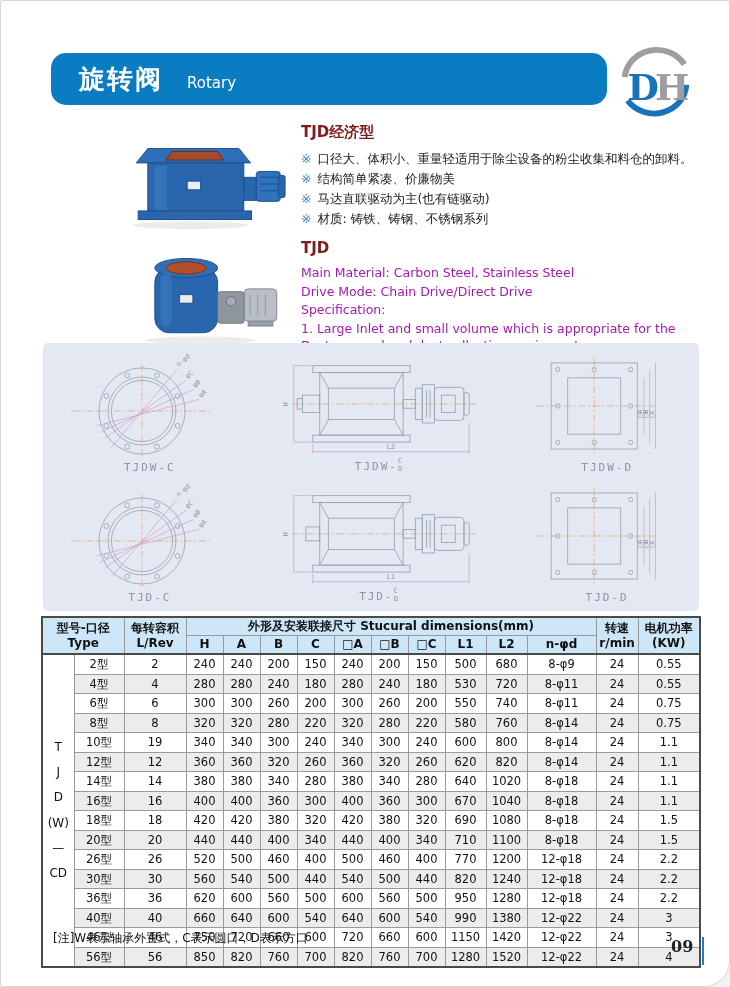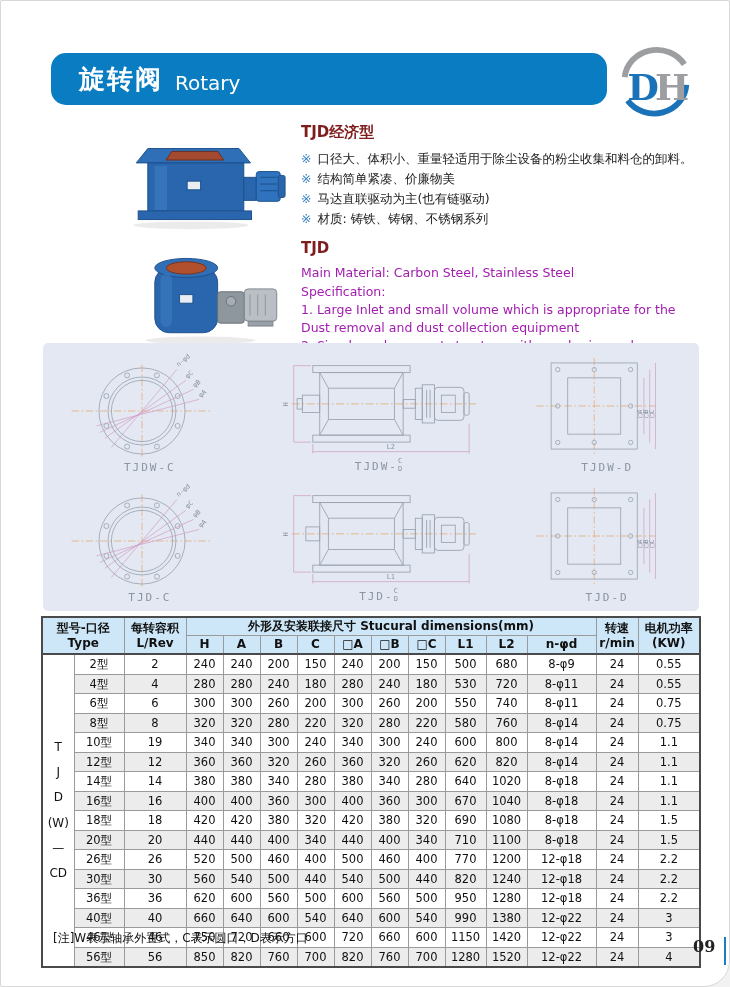--- a/index.html
+++ b/index.html
@@ -3,21 +3,21 @@
 <meta charset="utf-8">
 <style>
   html,body{margin:0;padding:0;background:#f2f2f2;font-family:"DejaVu Sans","Liberation Sans",sans-serif;}
   .page{position:relative;width:730px;height:987px;background:#ffffff;margin:0 auto;
         border:1px solid #d8d8d8;border-radius:2px 2px 26px 2px;box-sizing:border-box;overflow:hidden;}
 
   
   .banner{position:absolute;left:50px;top:52px;width:556px;height:52px;background:#0a7cc1;
           border-radius:15px;display:flex;align-items:center;padding-left:28px;box-sizing:border-box;text-align:center;}
   .banner .cn{color:#fff;font-size:26px;font-weight:bold;letter-spacing:2px;}
-  .banner .en{color:#fff;font-size:20px;margin-left:12px;margin-top:8px;}
+  .banner .en{color:#fff;font-size:15px;margin-left:24px;margin-top:8px;}
   .logo{position:absolute;left:610px;top:42px;width:88px;height:78px;}
 
   
   .photos{position:absolute;left:90px;top:136px;width:200px;display:flex;flex-direction:column;gap:14px;}
   .intro{position:absolute;left:300px;top:122px;width:406px;}
   .sec-title{color:#7f1d1d;font-size:15px;font-weight:bold;margin:0 0 7px 0;}
   .bullets{list-style:none;margin:0 0 10px 0;padding:0;font-size:12.5px;color:#212121;line-height:1.6;}
   .bullets li{display:flex;gap:6px;}
   .bullets .mark{color:#3c86c6;flex:none;}
   .spec-lines{font-size:12.5px;color:#a21caf;line-height:1.4;}
@@ -40,21 +40,21 @@
   .tbl-wrap{position:absolute;left:40px;top:615px;width:658px;}
   table{border-collapse:collapse;table-layout:fixed;width:658px;font-size:11.5px;color:#111;}
   table,thead{border:2px solid #4a4a4a;}
   th,td{border:1px solid #9a9a9a;text-align:center;padding:1px 1px;line-height:1.25;overflow:hidden;}
   thead th{background:#cde7f8;font-weight:bold;font-size:12px;}
   thead{border-bottom:2px solid #4a4a4a;}
   tbody td{height:16.5px;}
   tbody tr:nth-child(even) td{background:#ececec;}
   td.series-cell{background:#fff !important;font-size:12px;vertical-align:middle;line-height:2.1;}
   .footnote{position:absolute;left:52px;top:929px;font-size:12px;color:#111;}
-  .pagenum{position:absolute;left:692px;top:936px;display:flex;align-items:flex-start;}
+  .pagenum{position:absolute;left:670px;top:936px;display:flex;align-items:flex-start;}
   .pagenum .num{font-family:"DejaVu Serif","Liberation Serif",serif;font-weight:bold;font-size:16px;color:#222;}
   .pagenum .bar{width:2px;height:28px;background:#1b7ec2;margin-left:9px;}
 </style>
 </head>
 <body>
 
 <div class="page">
 
   <div class="banner">
     <span class="cn">旋转阀</span>
@@ -119,20 +119,21 @@
           <span>马达直联驱动为主(也有链驱动)</span>
         </li>
       <li>
           <span class="mark">※</span>
           <span>材质: 铸铁、铸钢、不锈钢系列</span>
         </li>
     </ul>
     <h3 class="sec-title">TJD</h3>
     <div class="spec-lines">
       <div>Main Material: Carbon Steel, Stainless Steel</div>
+      <div>Drive Mode: Chain Drive/Direct Drive</div>
       <div>Specification:</div>
       <div>1. Large Inlet and small volume which is appropriate for the Dust removal and dust collection equipment</div>
       <div>2. Simple and compact structure with good price and guaranteed quality</div>
     </div>
   </div>
 
   <div class="drawings">
 
     <div class="dwg-row">
       <div class="dwg-cell">

